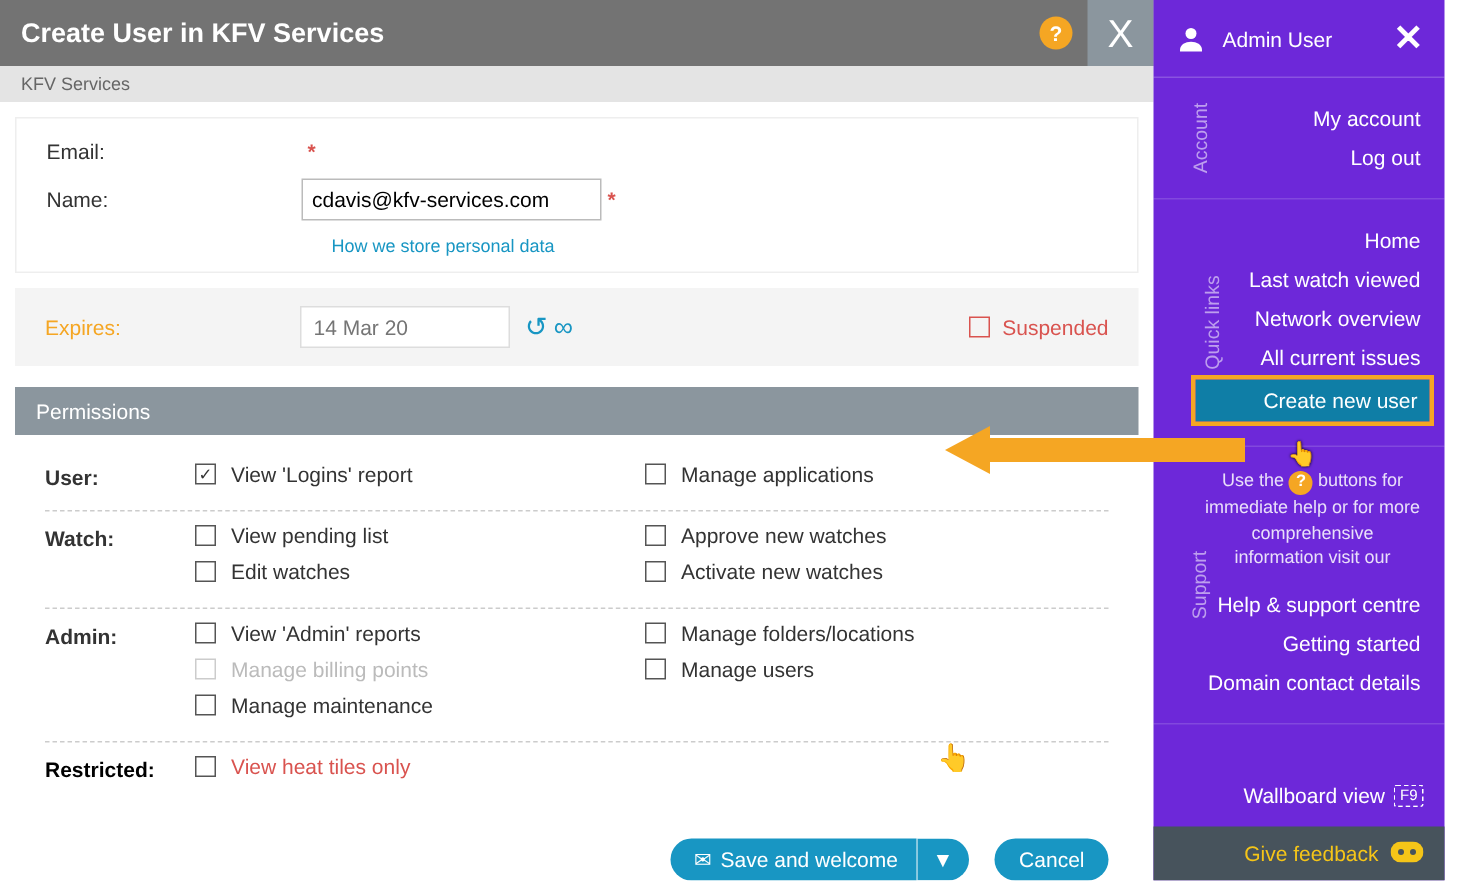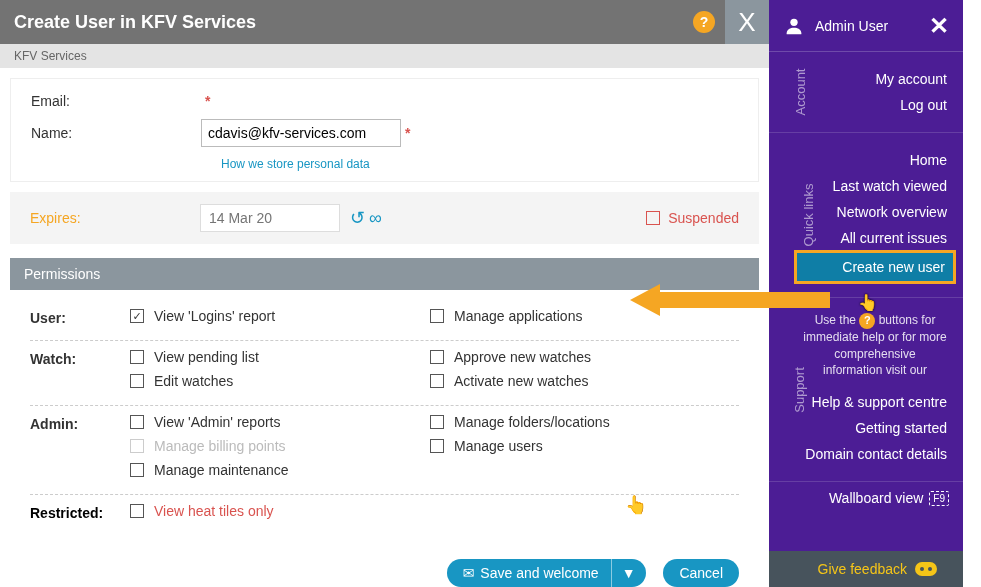--- a/index.html
+++ b/index.html
@@ -1,20 +1,20 @@
 <!DOCTYPE html>
 <html><head>
 <meta charset="utf-8">
 <style>
 * { box-sizing: border-box; margin: 0; padding: 0; }
 body { font-family: "Segoe UI", Arial, sans-serif; font-size: 14px; color: #333; width: 981px; height: 587px; overflow: hidden; background: #fff; position: relative; }
 
 .layout { display: flex; width: 981px; height: 587px; }
 .main { width: 769px; height: 587px; background: #fff; display: flex; flex-direction: column; }
-.side { width: 194px; height: 587px; background: #4c1d95; color: #fff; position: relative; }
+.side { width: 194px; height: 587px; background: #6d28d9; color: #fff; position: relative; }
 
 
 .titlebar { background: #737373; color: #fff; height: 44px; display: flex; align-items: center; padding: 0 0 0 14px; }
 .titlebar .title { font-size: 18px; font-weight: 600; flex: 1; }
 .titlebar .help { width: 22px; height: 22px; border-radius: 50%; background: #f5a623; color: #fff; display: flex; align-items: center; justify-content: center; font-weight: bold; margin-right: 10px; }
 .closebox { width: 44px; height: 44px; background: #8b969e; color: #fff; font-size: 26px; display: flex; align-items: center; justify-content: center; }
 
 .crumb { font-size: 12px; color: #666; padding: 5px 14px; background: #e4e4e4; }
 
 
@@ -56,22 +56,22 @@
 
 .side .userrow { display: flex; align-items: center; height: 52px; padding: 0 14px; border-bottom: 1px solid rgba(255,255,255,0.2); }
 .side .userrow .uico { width: 22px; height: 22px; margin-right: 10px; }
 .side .userrow .closex { margin-left: auto; font-size: 24px; font-weight: bold; cursor: pointer; }
 .side .section { position: relative; padding: 14px 16px 14px 34px; border-bottom: 1px solid rgba(255,255,255,0.15); }
 .side .section .vlabel { position: absolute; left: 8px; top: 50%; transform: translateY(-50%) rotate(-90deg); transform-origin: center; color: rgba(255,255,255,0.55); font-size: 13px; white-space: nowrap; }
 .side .section .item { text-align: right; padding: 5px 0; cursor: pointer; }
 .side .section .item.active { outline: 3px solid #f5a623; background: #0f7ea6; padding: 6px 8px; margin: 2px -6px; position: relative; }
 .side .helptext { font-size: 12px; text-align: center; color: rgba(255,255,255,0.85); line-height: 1.4; margin-bottom: 10px; }
 .side .helptext .qm { display: inline-flex; width: 16px; height: 16px; border-radius: 50%; background: #f5a623; color: #fff; align-items: center; justify-content: center; font-size: 11px; font-weight: bold; }
-.feedback { position: absolute; bottom: 0; right: 0; left: 0; background: #47535c; color: #f5c518; padding: 10px 26px; text-align: right; font-weight: 500; display: flex; justify-content: flex-end; align-items: center; gap: 8px; }
-.wbd { display: flex; justify-content: flex-end; align-items: center; gap: 6px; padding: 8px 14px; }
+.feedback { position: absolute; bottom: 0; right: 0; left: 0; background: #47535c; color: #f5c518; padding: 10px 14px; text-align: right; font-weight: 500; display: flex; justify-content: flex-end; align-items: flex-start; gap: 8px; }
+.wbd { display: flex; justify-content: flex-end; align-items: center; gap: 6px; padding: 8px 14px; margin-top: 31px; }
 .f9 { border: 1px dashed #fff; font-size: 10px; padding: 1px 3px; border-radius: 2px; }
 
 
 .arrow { position: absolute; top: 282px; left: 630px; width: 200px; height: 36px; pointer-events: none; z-index: 50; }
 
 
 .cursorimg { position: absolute; left: 625px; top: 494px; font-size: 18px; pointer-events: none; }
 .handcursor { position: absolute; left: 858px; top: 293px; font-size: 16px; pointer-events: none; z-index: 60; filter: drop-shadow(0 0 1px #000); }
 </style>
 </head>

